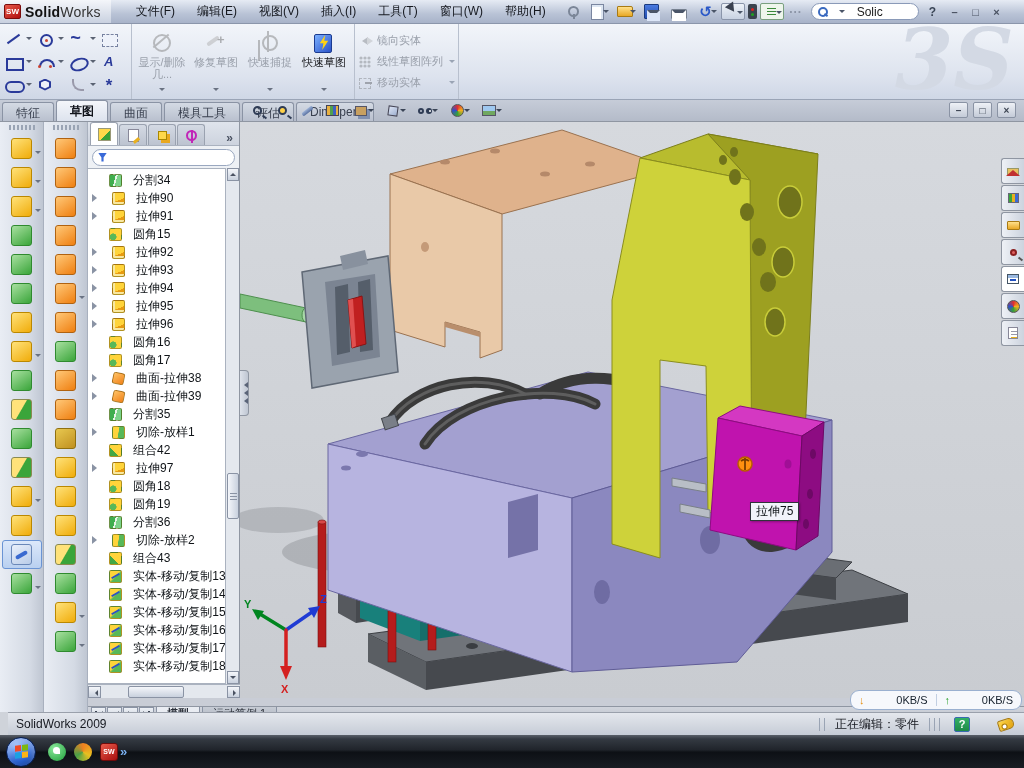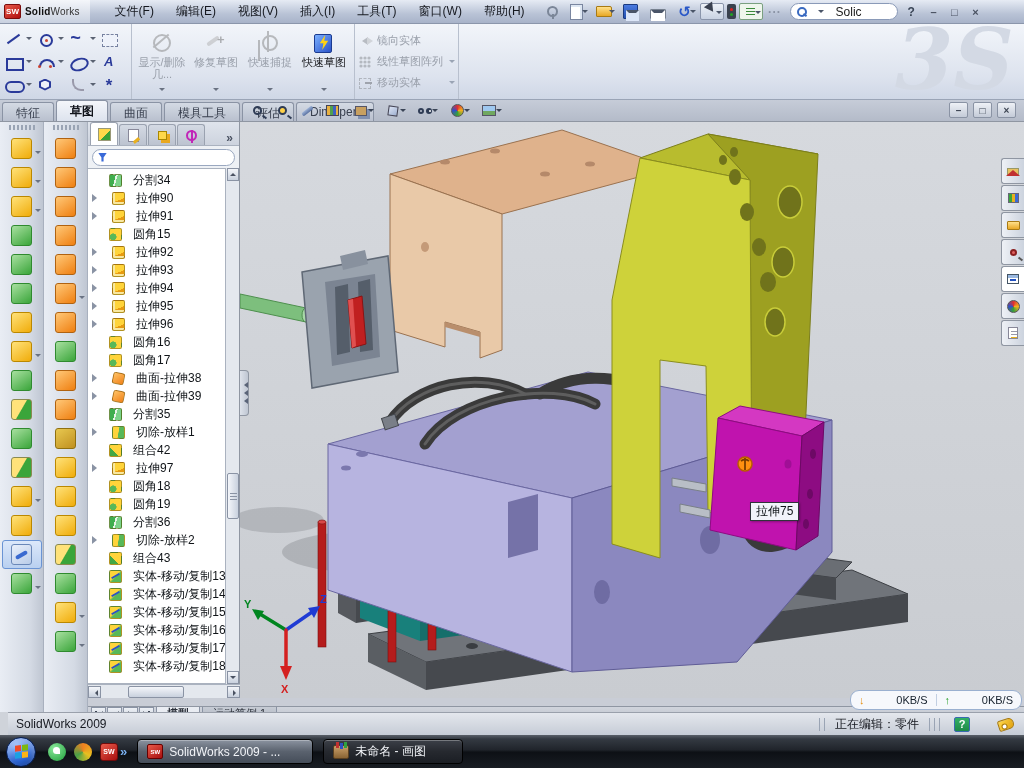--- a/index.html
+++ b/index.html
@@ -3,21 +3,21 @@
 <meta charset="utf-8">
 <style>
 *{margin:0;padding:0;box-sizing:border-box}
 html,body{width:1024px;height:768px;overflow:hidden;font-family:"Liberation Sans","DejaVu Sans",sans-serif;font-size:12px;color:#1a1a1a;background:#cfd3da}
 #stage{position:relative;width:1024px;height:768px}
 
 
 #titlebar{position:absolute;left:0;top:0;width:1024px;height:24px;background:linear-gradient(#e6ebf4,#b9c3d6 60%,#a8b3c9);border-bottom:1px solid #8b96ab;display:flex;align-items:center}
 .logo{display:flex;align-items:center;gap:4px;padding:0 10px 0 4px;height:100%;background:linear-gradient(#f4f6fa,#c9d1e0)}
 .logo-badge{width:17px;height:15px;background:linear-gradient(145deg,#e85a4a,#b01010);border:1px solid #7a0c0c;border-radius:2px;color:#fff;font-size:8px;font-weight:bold;display:flex;align-items:center;justify-content:center}
-.logo-text{font-size:10px;letter-spacing:.2px}
+.logo-text{font-size:14px;letter-spacing:.2px}
 .logo-text b{font-weight:700;color:#111}
 .logo-text span{font-weight:400;color:#333}
 .menus{display:flex;height:100%;align-items:center;margin-left:14px}
 .menu{padding:3px 11px;color:#15181f}
 .stdicons{display:flex;align-items:center;gap:3px;margin-left:8px}
 .sico{position:relative;width:18px;height:17px;display:inline-flex;align-items:center;justify-content:center}
 .sico.dd{width:24px}
 .sico.dd::after{content:"";position:absolute;right:1px;top:7px;border:3px solid transparent;border-top-color:#4a5568}
 .s-pin::before{content:"";width:7px;height:7px;border:2px solid #7b8698;border-radius:50%}
 .s-pin::after{content:"";position:absolute;bottom:1px;left:8px;width:2px;height:5px;background:#7b8698}
@@ -1022,27 +1022,15 @@
           <b></b>
         </span>
     </div>
     <div class="qlaunch">
 
     <span class="ql ql-msg"></span>
         <span class="ql ql-pin"></span>
         <span class="ql ql-sw">SW</span>
       </div>
     <span class="ql-chev">»</span>
-    <div style="display:flex">
-
-        <div class="tbtn active">
-          <span class=" tb-sw">SW</span>
-          <span class="cap">SolidWorks 2009 - ...</span>
-        </div>
-
-        <div class="tbtn idle">
-          <span class=" tb-paint"></span>
-          <span class="cap">未命名 - 画图</span>
-        </div>
-      </div>
   </div>
 
 </div>
 
 </body></html>

